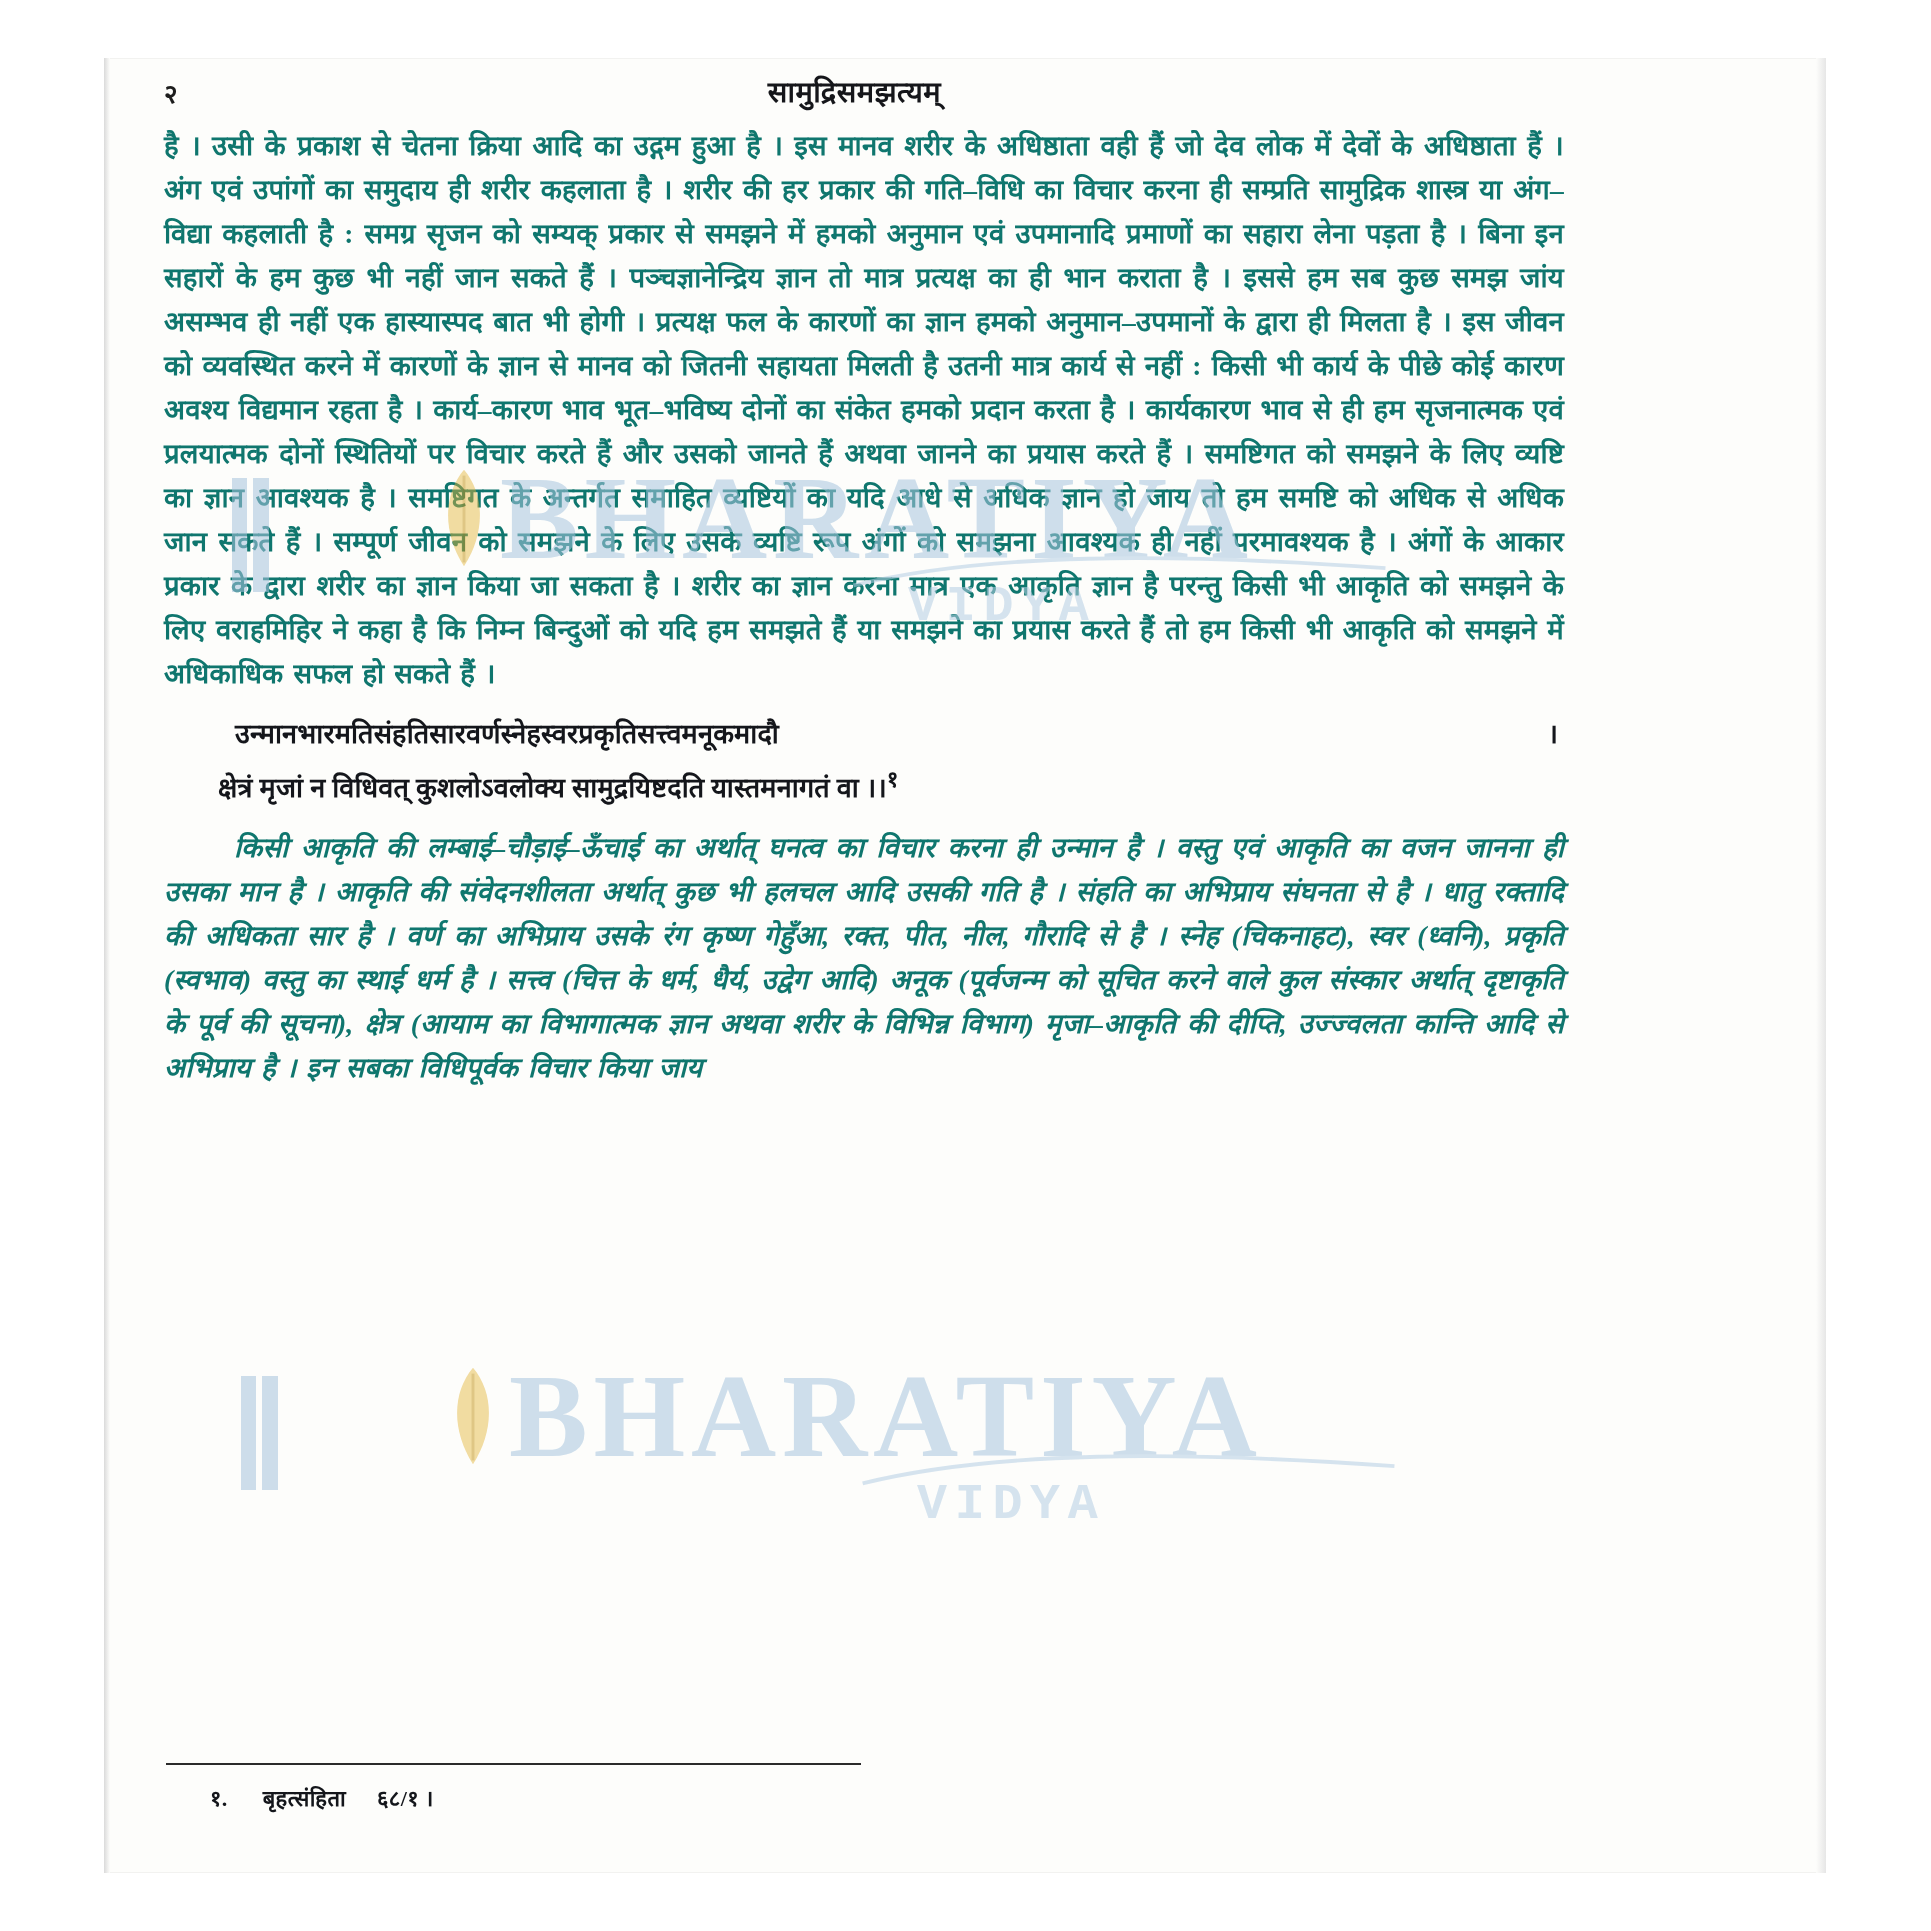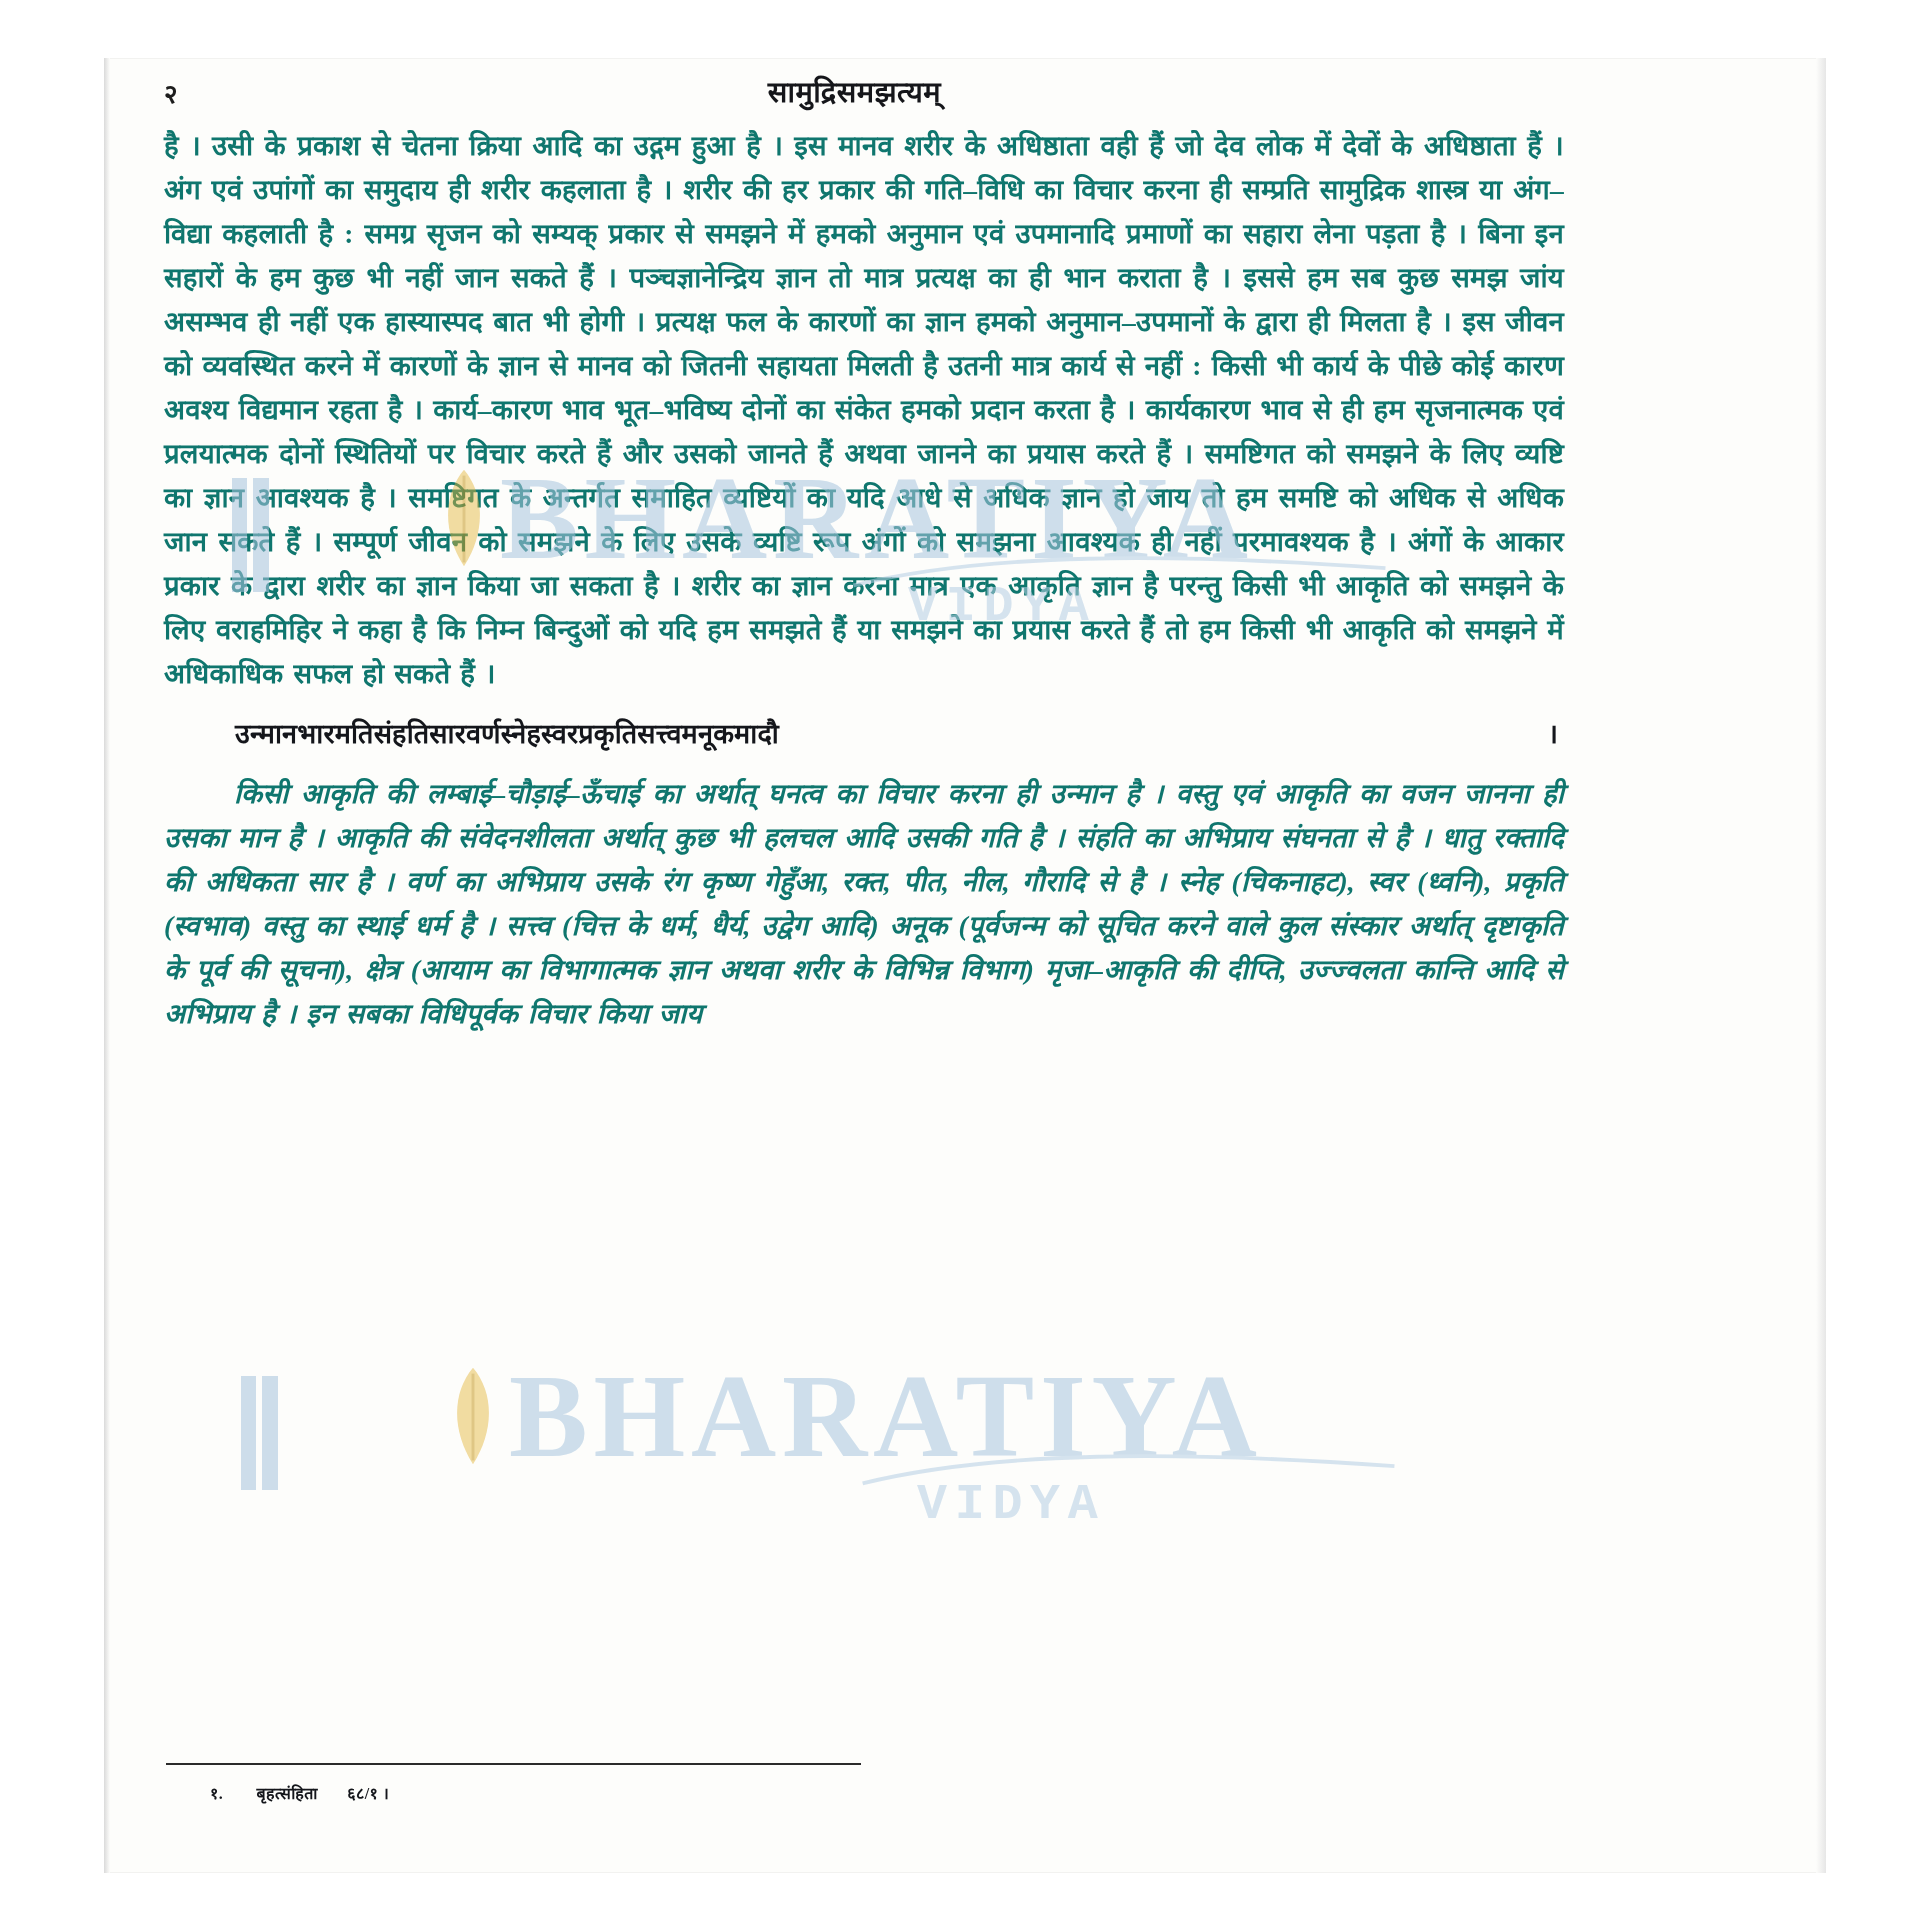--- a/index.html
+++ b/index.html
@@ -131,21 +131,21 @@
     top: 1763px;
     width: 695px;
     height: 0;
     border-top: 2.9px solid #2a2a2a;
   }
   .footnote {
     position: absolute;
     left: 210px;
     top: 1782px;
     font-family: "Liberation Serif", serif;
-    font-size: 16px;
+    font-size: 22px;
     color: #14161b;
     font-weight: 600;
     letter-spacing: 0.4px;
   }
   .footnote .fn-num {
     margin-right: 29px;
   }
   .footnote .fn-ref {
     margin-left: 25px;
   }
@@ -238,20 +238,23 @@
   </div>
 
   <div class="body-col">
     <p class="para">है । उसी के प्रकाश से चेतना क्रिया आदि का उद्गम हुआ है । इस मानव शरीर के अधिष्ठाता वही हैं जो देव लोक में देवों के अधिष्ठाता हैं । अंग एवं उपांगों का समुदाय ही शरीर कहलाता है । शरीर की हर प्रकार की गति–विधि का विचार करना ही सम्प्रति सामुद्रिक शास्त्र या अंग–विद्या कहलाती है : समग्र सृजन को सम्यक् प्रकार से समझने में हमको अनुमान एवं उपमानादि प्रमाणों का सहारा लेना पड़ता है । बिना इन सहारों के हम कुछ भी नहीं जान सकते हैं । पञ्चज्ञानेन्द्रिय ज्ञान तो मात्र प्रत्यक्ष का ही भान कराता है । इससे हम सब कुछ समझ जांय असम्भव ही नहीं एक हास्यास्पद बात भी होगी । प्रत्यक्ष फल के कारणों का ज्ञान हमको अनुमान–उपमानों के द्वारा ही मिलता है । इस जीवन को व्यवस्थित करने में कारणों के ज्ञान से मानव को जितनी सहायता मिलती है उतनी मात्र कार्य से नहीं : किसी भी कार्य के पीछे कोई कारण अवश्य विद्यमान रहता है । कार्य–कारण भाव भूत–भविष्य दोनों का संकेत हमको प्रदान करता है । कार्यकारण भाव से ही हम सृजनात्मक एवं प्रलयात्मक दोनों स्थितियों पर विचार करते हैं और उसको जानते हैं अथवा जानने का प्रयास करते हैं । समष्टिगत को समझने के लिए व्यष्टि का ज्ञान आवश्यक है । समष्टिगत के अन्तर्गत समाहित व्यष्टियों का यदि आधे से अधिक ज्ञान हो जाय तो हम समष्टि को अधिक से अधिक जान सकते हैं । सम्पूर्ण जीवन को समझने के लिए उसके व्यष्टि रूप अंगों को समझना आवश्यक ही नहीं परमावश्यक है । अंगों के आकार प्रकार के द्वारा शरीर का ज्ञान किया जा सकता है । शरीर का ज्ञान करना मात्र एक आकृति ज्ञान है परन्तु किसी भी आकृति को समझने के लिए वराहमिहिर ने कहा है कि निम्न बिन्दुओं को यदि हम समझते हैं या समझने का प्रयास करते हैं तो हम किसी भी आकृति को समझने में अधिकाधिक सफल हो सकते हैं ।</p>
 
     <div class="verse-block">
       <span class="verse-line">
         <span>उन्मानभारमतिसंहतिसारवर्णस्नेहस्वरप्रकृतिसत्त्वमनूकमादौ</span>
         <span class="danda">।</span>
       </span>
+      <span class="verse-line second">
+        <span>क्षेत्रं मृजां न विधिवत् कुशलोऽवलोक्य सामुद्रयिष्टदति यास्तमनागतं वा ।।</span><sup>१</sup>
+      </span>
     </div>
 
     <p class="para indent">किसी आकृति की लम्बाई–चौड़ाई–ऊँचाई का अर्थात् घनत्व का विचार करना ही उन्मान है । वस्तु एवं आकृति का वजन जानना ही उसका मान है । आकृति की संवेदनशीलता अर्थात् कुछ भी हलचल आदि उसकी गति है । संहति का अभिप्राय संघनता से है । धातु रक्तादि की अधिकता सार है । वर्ण का अभिप्राय उसके रंग कृष्ण गेहुँआ, रक्त, पीत, नील, गौरादि से है । स्नेह (चिकनाहट), स्वर (ध्वनि), प्रकृति (स्वभाव) वस्तु का स्थाई धर्म है । सत्त्व (चित्त के धर्म, धैर्य, उद्वेग आदि) अनूक (पूर्वजन्म को सूचित करने वाले कुल संस्कार अर्थात् दृष्टाकृति के पूर्व की सूचना), क्षेत्र (आयाम का विभागात्मक ज्ञान अथवा शरीर के विभिन्न विभाग) मृजा–आकृति की दीप्ति, उज्ज्वलता कान्ति आदि से अभिप्राय है । इन सबका विधिपूर्वक विचार किया जाय</p>
   </div>
 
   <div class="footnote-rule"></div>
   <div class="footnote">
     <span class="fn-num">१.</span>
     <span>बृहत्संहिता</span>
     <span class="fn-ref">६८/१ ।</span>

